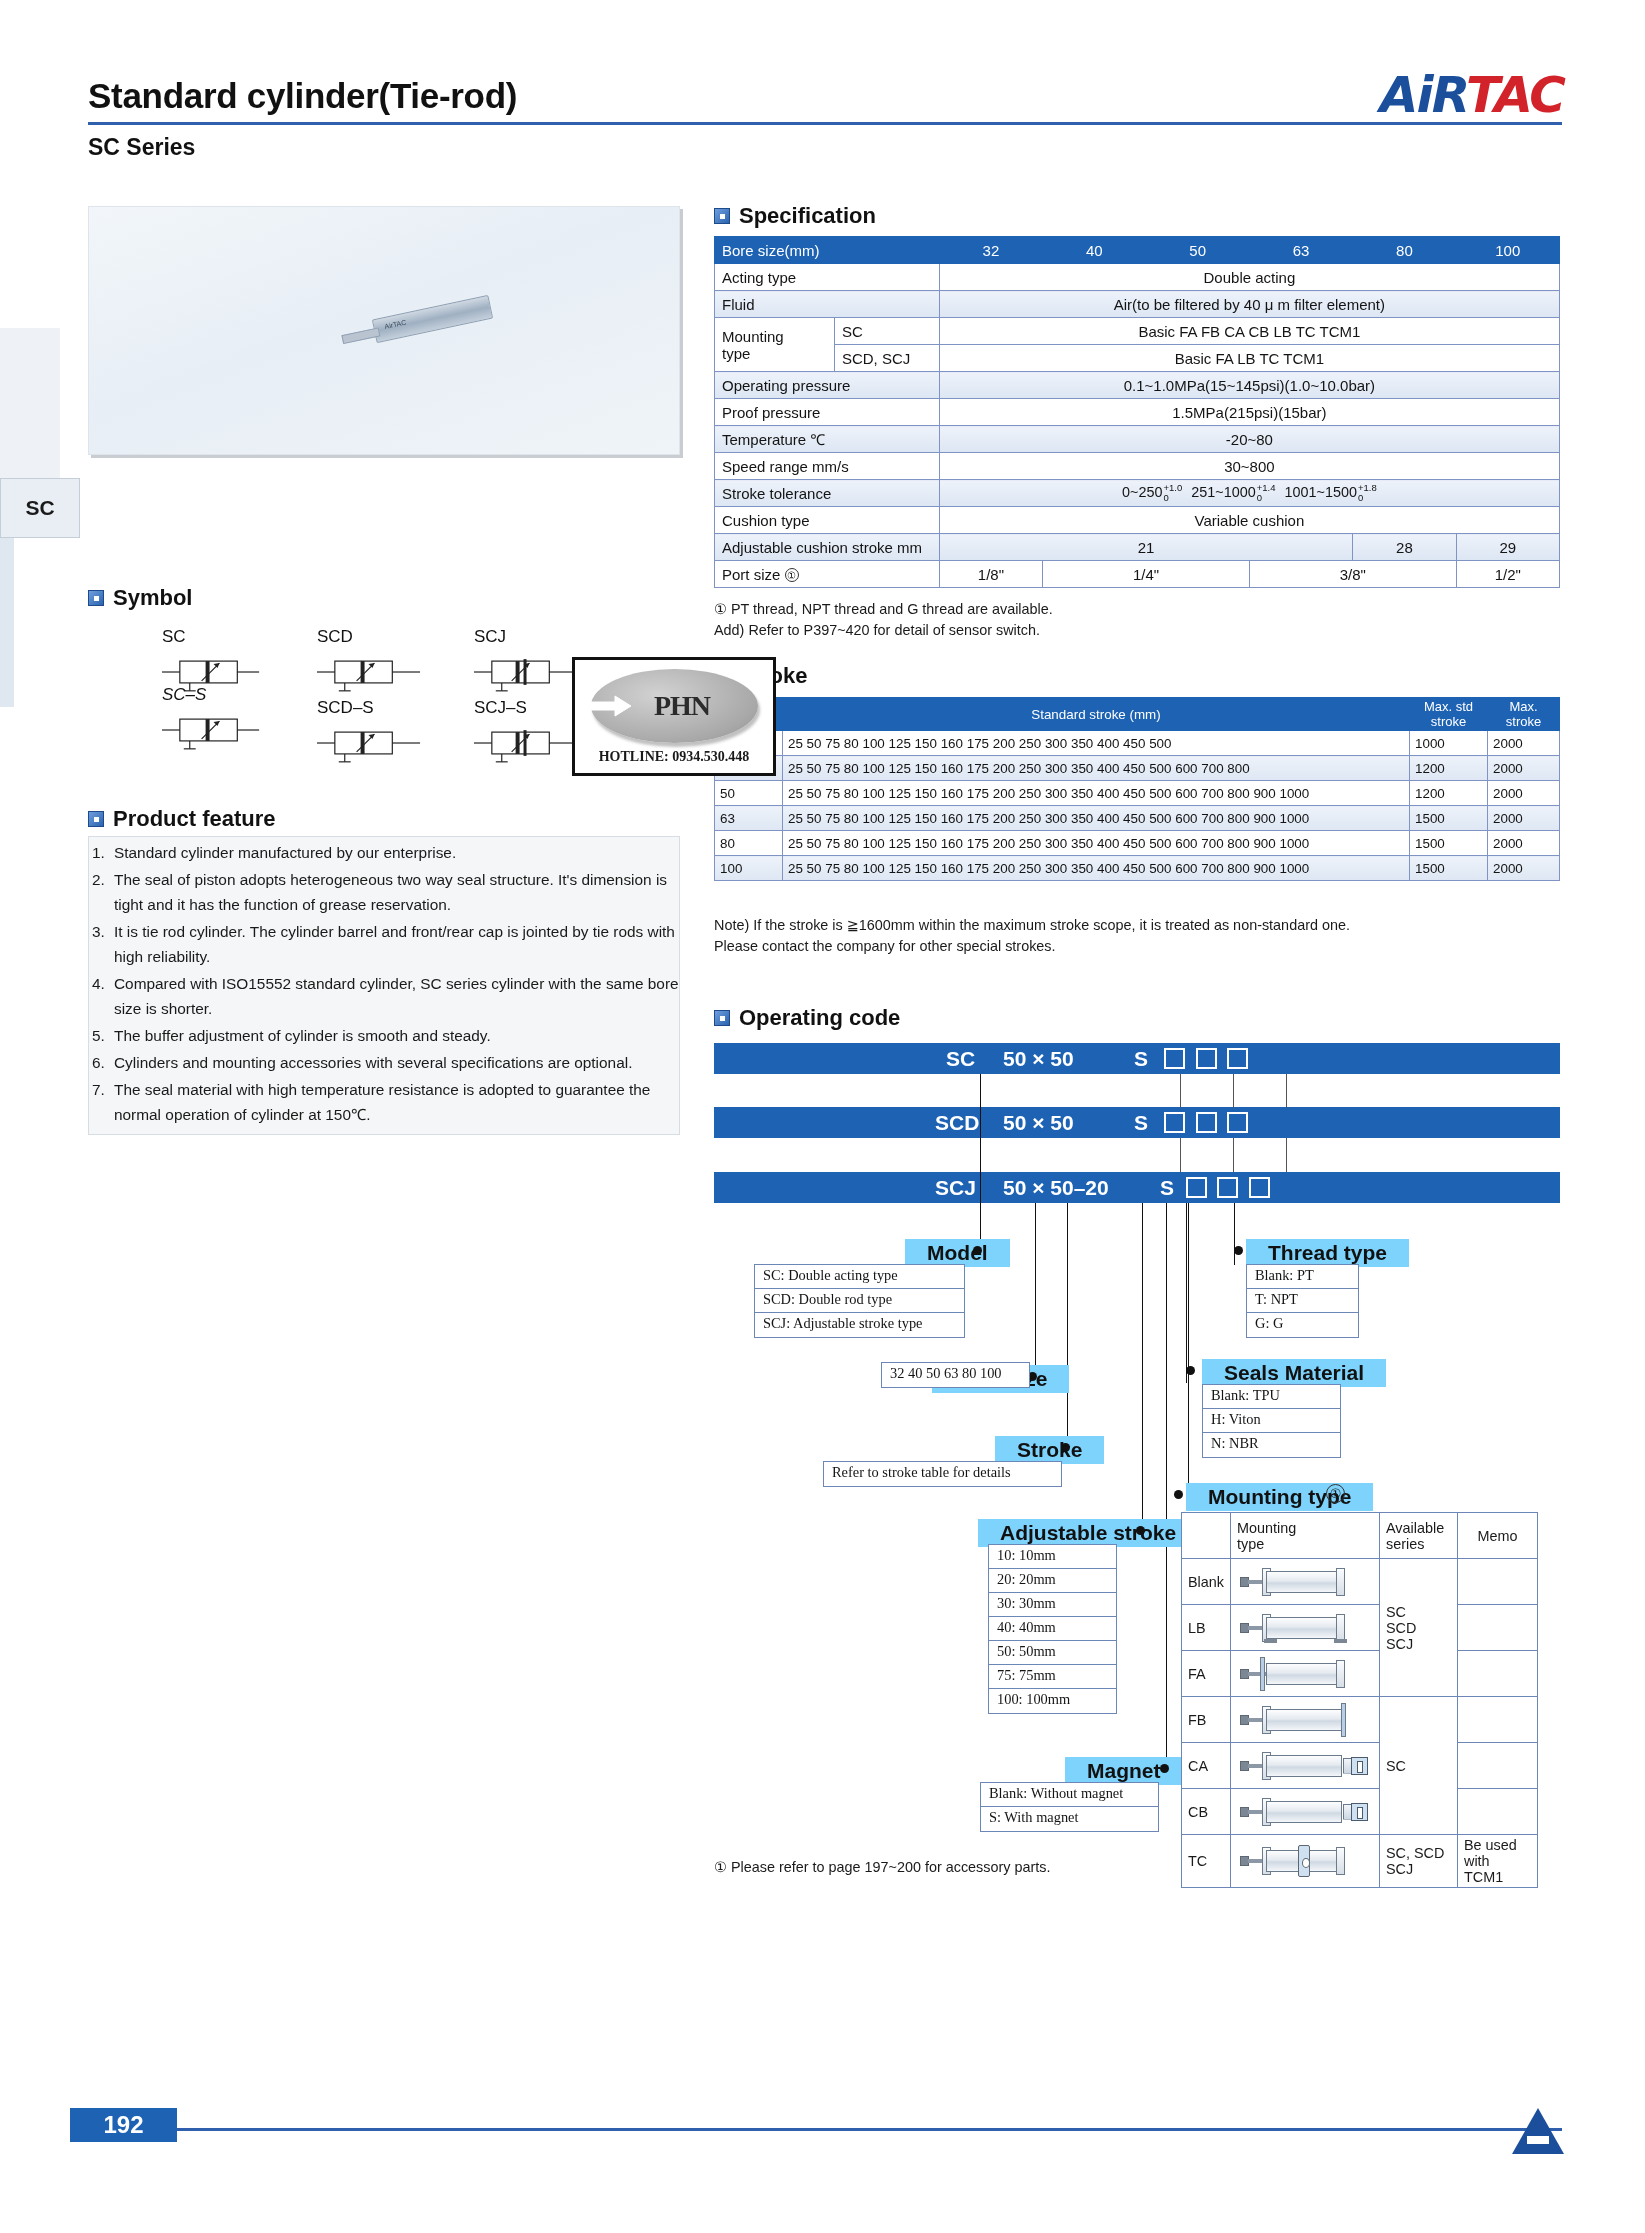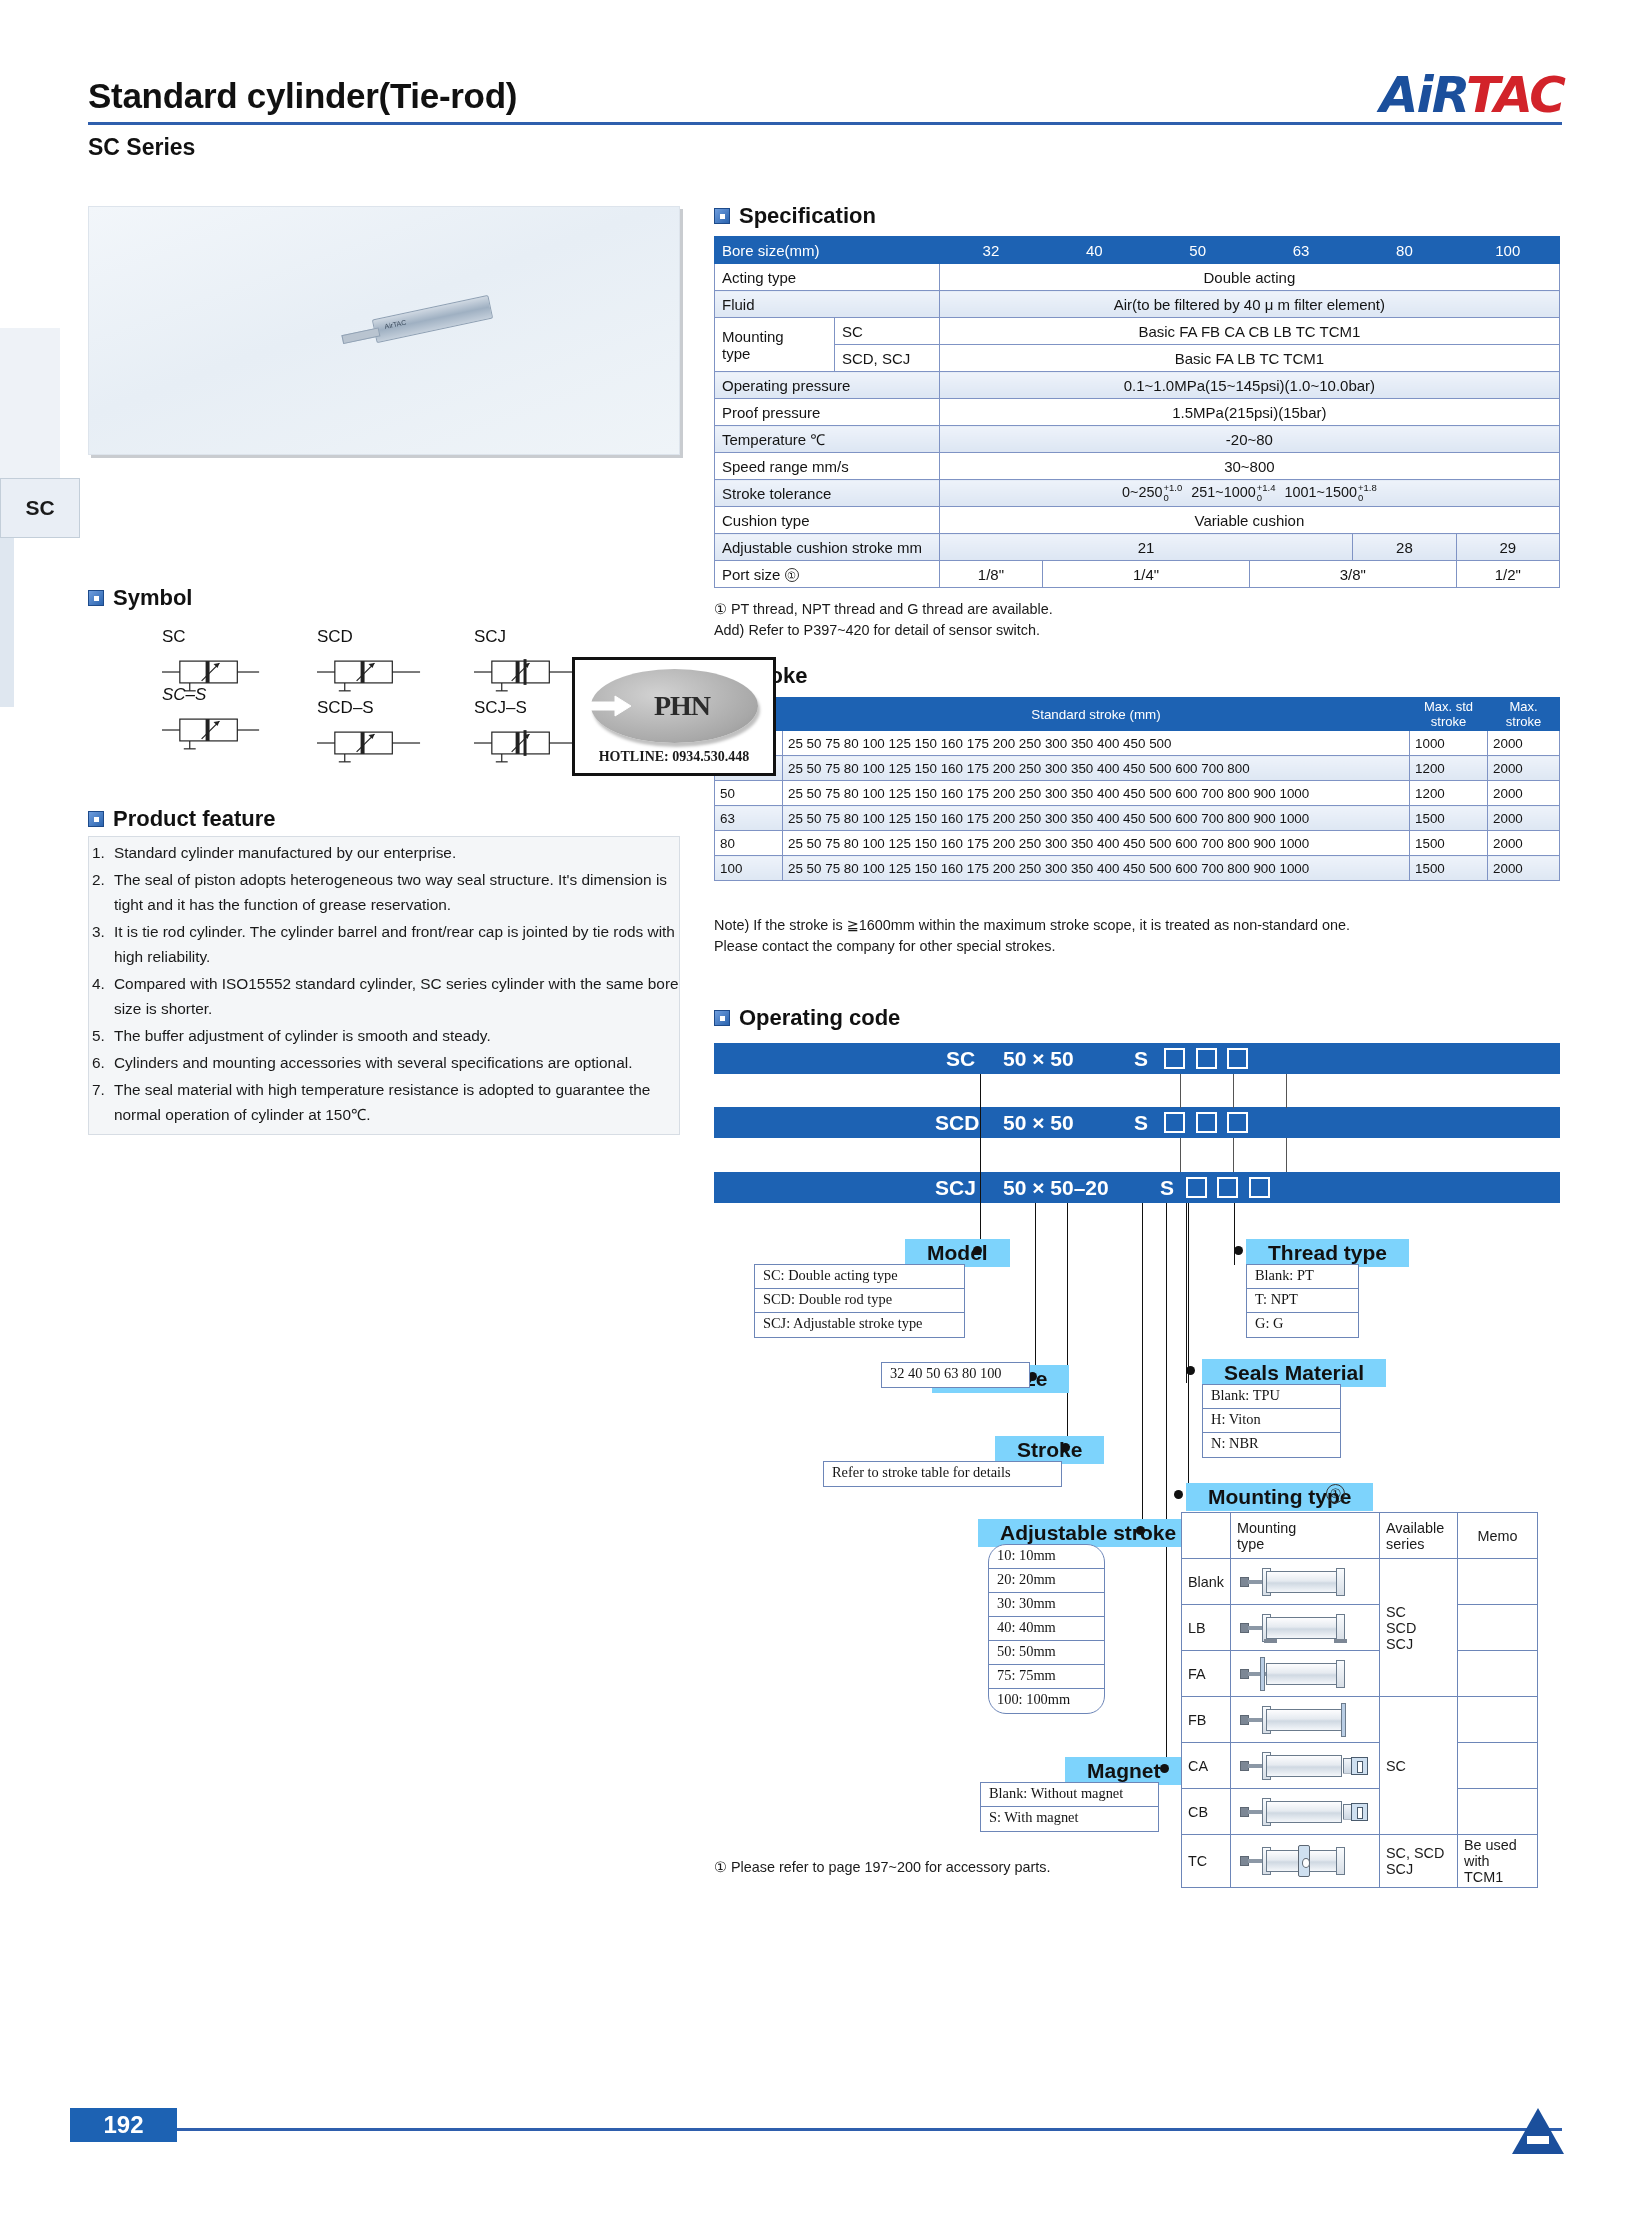--- a/index.html
+++ b/index.html
@@ -611,21 +611,21 @@
   </div>
 
   <div class="co-title" style="left:995px; top:1436px;">Stroke</div>
   <span class="dot" style="left:1061px; top:1443px;"></span>
   <div class="co-box" style="left:823px; top:1461px; width:239px;">
     <div>Refer to stroke table for details</div>
   </div>
 
   <div class="co-title" style="left:978px; top:1519px;">Adjustable stroke</div>
   <span class="dot" style="left:1136px; top:1526px;"></span>
-  <div class="co-box" style="left:988px; top:1544px; width:117px;border-radius:18px;">
+  <div class="co-box" style="left:988px; top:1544px; width:129px;">
     <div>10: 10mm</div>
     <div>20: 20mm</div>
     <div>30: 30mm</div>
     <div>40: 40mm</div>
     <div>50: 50mm</div>
     <div>75: 75mm</div>
     <div>100: 100mm</div>
   </div>
 
   <div class="co-title" style="left:1065px; top:1757px;">Magnet</div>

